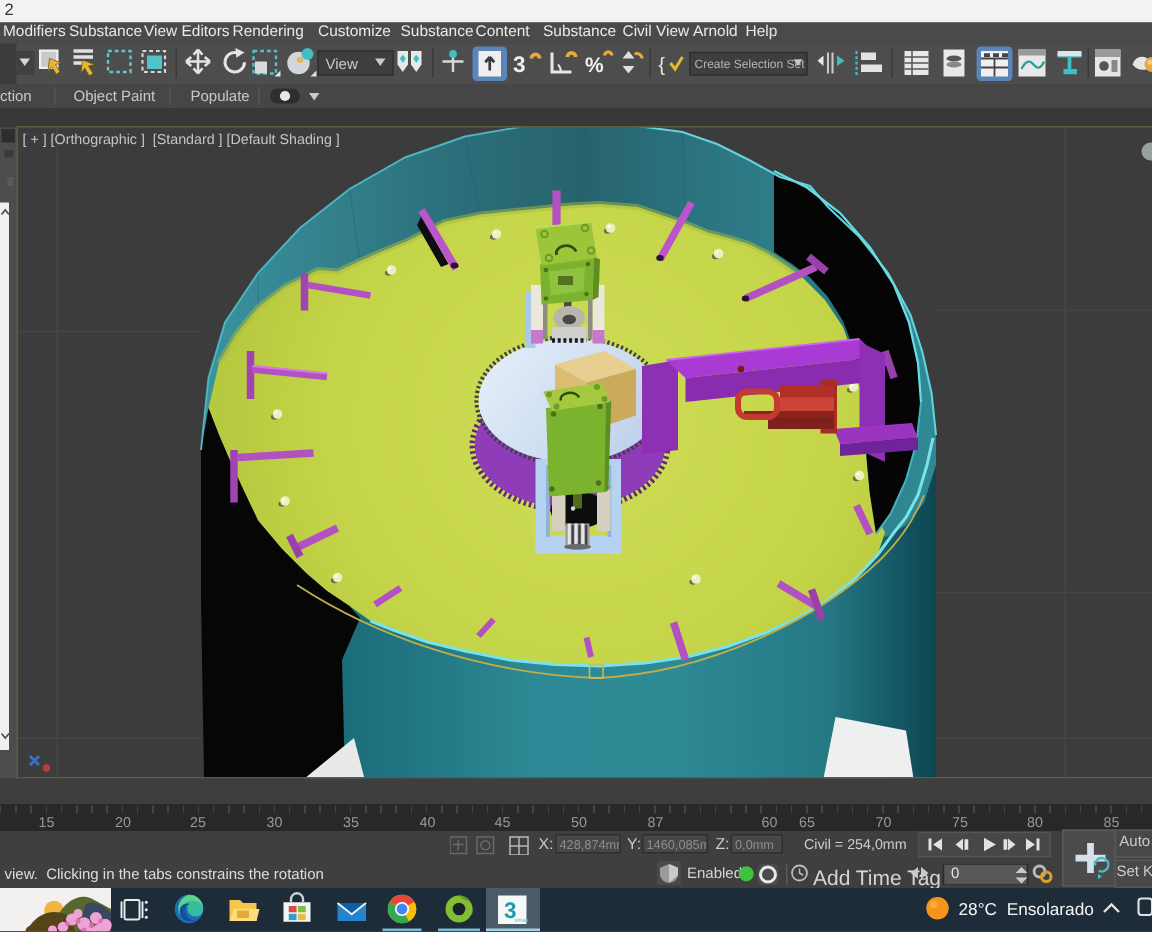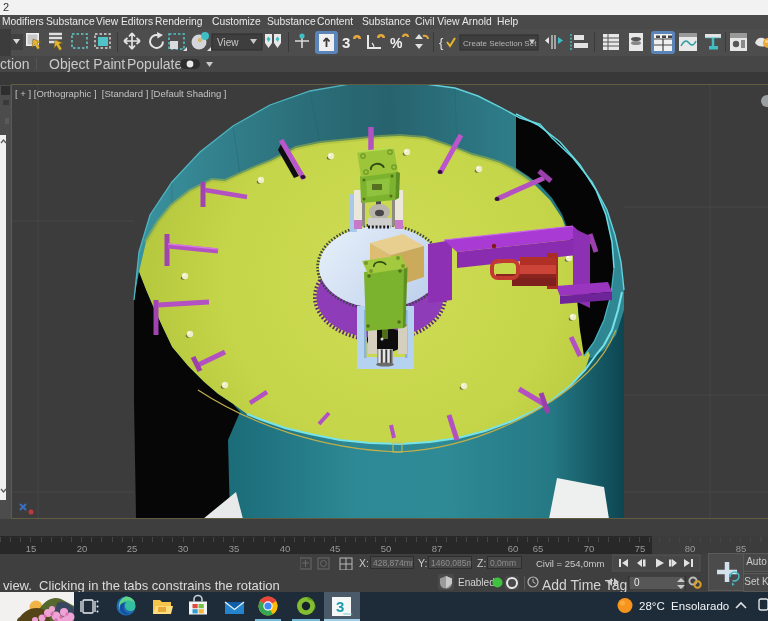--- a/index.html
+++ b/index.html
@@ -4,29 +4,29 @@
   html,body{margin:0;padding:0;}
   body{width:768px;height:621px;overflow:hidden;position:relative;
        font-family:"Liberation Sans",sans-serif;background:#3c3c3c;}
   .abs{position:absolute;}
   #titlebar{left:0;top:0;width:768px;height:15px;background:#f2f2f2;color:#333;
     font-size:11px;line-height:14px;padding-left:3px;box-sizing:border-box;}
   #menubar{left:0;top:15px;width:768px;height:14px;background:#4a4a4a;color:#e9e9e9;
     font-size:10.3px;line-height:14px;white-space:nowrap;}
   #toolbar{left:0;top:29px;width:768px;height:27px;background:#4d4d4d;margin-left:11px;}
   #ribbon{left:0;top:56px;width:768px;height:16px;background:#464646;color:#c9c9c9;
-    font-size:14px;line-height:15px;}
+    font-size:10px;line-height:15px;}
   #gapstrip{left:0;top:72px;width:768px;height:13px;background:#383838;}
   #leftpanel{left:0;top:85px;width:12px;height:434px;background:#4c4c4c;}
   #scroll{left:0;top:135px;width:6px;height:365px;background:#f0f0f0;}
   #vpborder{left:11px;top:84px;width:757px;height:435px;box-sizing:border-box;
      border:1px solid #5f5c41;border-right:none;}
   #vplabel{left:15px;top:88px;color:#c4c4c4;font-size:9.5px;}
   #trackstrip{left:0;top:519px;width:768px;height:17px;background:#3e3e3e;}
-  #ruler{left:0;top:536px;width:652px;height:18px;background:#282828;color:#999;font-size:9.5px;}
+  #ruler{left:0;top:536px;width:768px;height:18px;background:#282828;color:#999;font-size:9.5px;}
   #row1{left:0;top:554px;width:768px;height:18px;background:#3f3f3f;color:#cccccc;}
   #row2{left:0;top:572px;width:768px;height:20px;background:#3f3f3f;}
   #taskbar{left:0;top:592px;width:768px;height:29px;background:#1e2c3a;}
   .num{position:absolute;top:7px;transform:translateX(-50%);}
   .fld{position:absolute;top:2px;height:13px;background:#474747;border:1px solid #2e2e2e;
        color:#8e8e8e;font-size:8.5px;line-height:13px;padding:0 2px;box-sizing:border-box;white-space:nowrap;overflow:hidden;}
   .lbl{position:absolute;color:#cccccc;font-size:10.5px;}
 </style></head>
 <body>
 <div class="abs" id="titlebar">2</div>
@@ -467,21 +467,21 @@
     <g fill="#e2e2e2">
      <path d="M7,5 h2 v8 h-2z M16,5 l-6,4 6,4z"></path>
      <path d="M30,5 l-5,4 5,4z M31,5.5 h2.5 v7 h-2.5z"></path>
      <path d="M44,4.5 l8,4.5 -8,4.5z"></path>
      <path d="M60,5 l5,4 -5,4z M57,5.5 h2.5 v7 h-2.5z"></path>
      <path d="M72,5 l6,4 -6,4z M79,5 h2 v8 h-2z"></path>
     </g>
   </svg>
 </div>
 <div class="abs" id="row2">
-  <span class="abs" style="left:3px;top:6px;color:#dcdcdc;font-size:13px">view.&nbsp; Clicking in the tabs constrains the rotation</span>
+  <span class="abs" style="left:3px;top:6px;color:#dcdcdc;font-size:10px">view.&nbsp; Clicking in the tabs constrains the rotation</span>
   <svg class="abs" style="left:438px;top:2px" width="100" height="17">
     <rect x="0" y="0" width="16" height="16" rx="2" fill="#4a4a4a"></rect>
       <path d="M8,2 l6,2.5 0,5 a6,6 0 0 1 -6,5 a6,6 0 0 1 -6,-5 l0,-5z" fill="#9a9a9a"></path>
       <path d="M8,2 l6,2.5 0,5 -6,5z" fill="#c9c9c9"></path>
   </svg>
   <span class="abs" style="left:458px;top:5px;color:#d5d5d5;font-size:10px">Enabled:</span>
   <svg class="abs" style="left:492px;top:4px" width="46" height="16">
     <circle cx="5.5" cy="6.5" r="5" fill="#3fc23f"></circle>
     <rect x="13" y="0" width="14" height="14" rx="3" fill="#4a4a4a"></rect>
       <circle cx="20" cy="7" r="5" fill="none" stroke="#e9e9e9" stroke-width="2"></circle>

